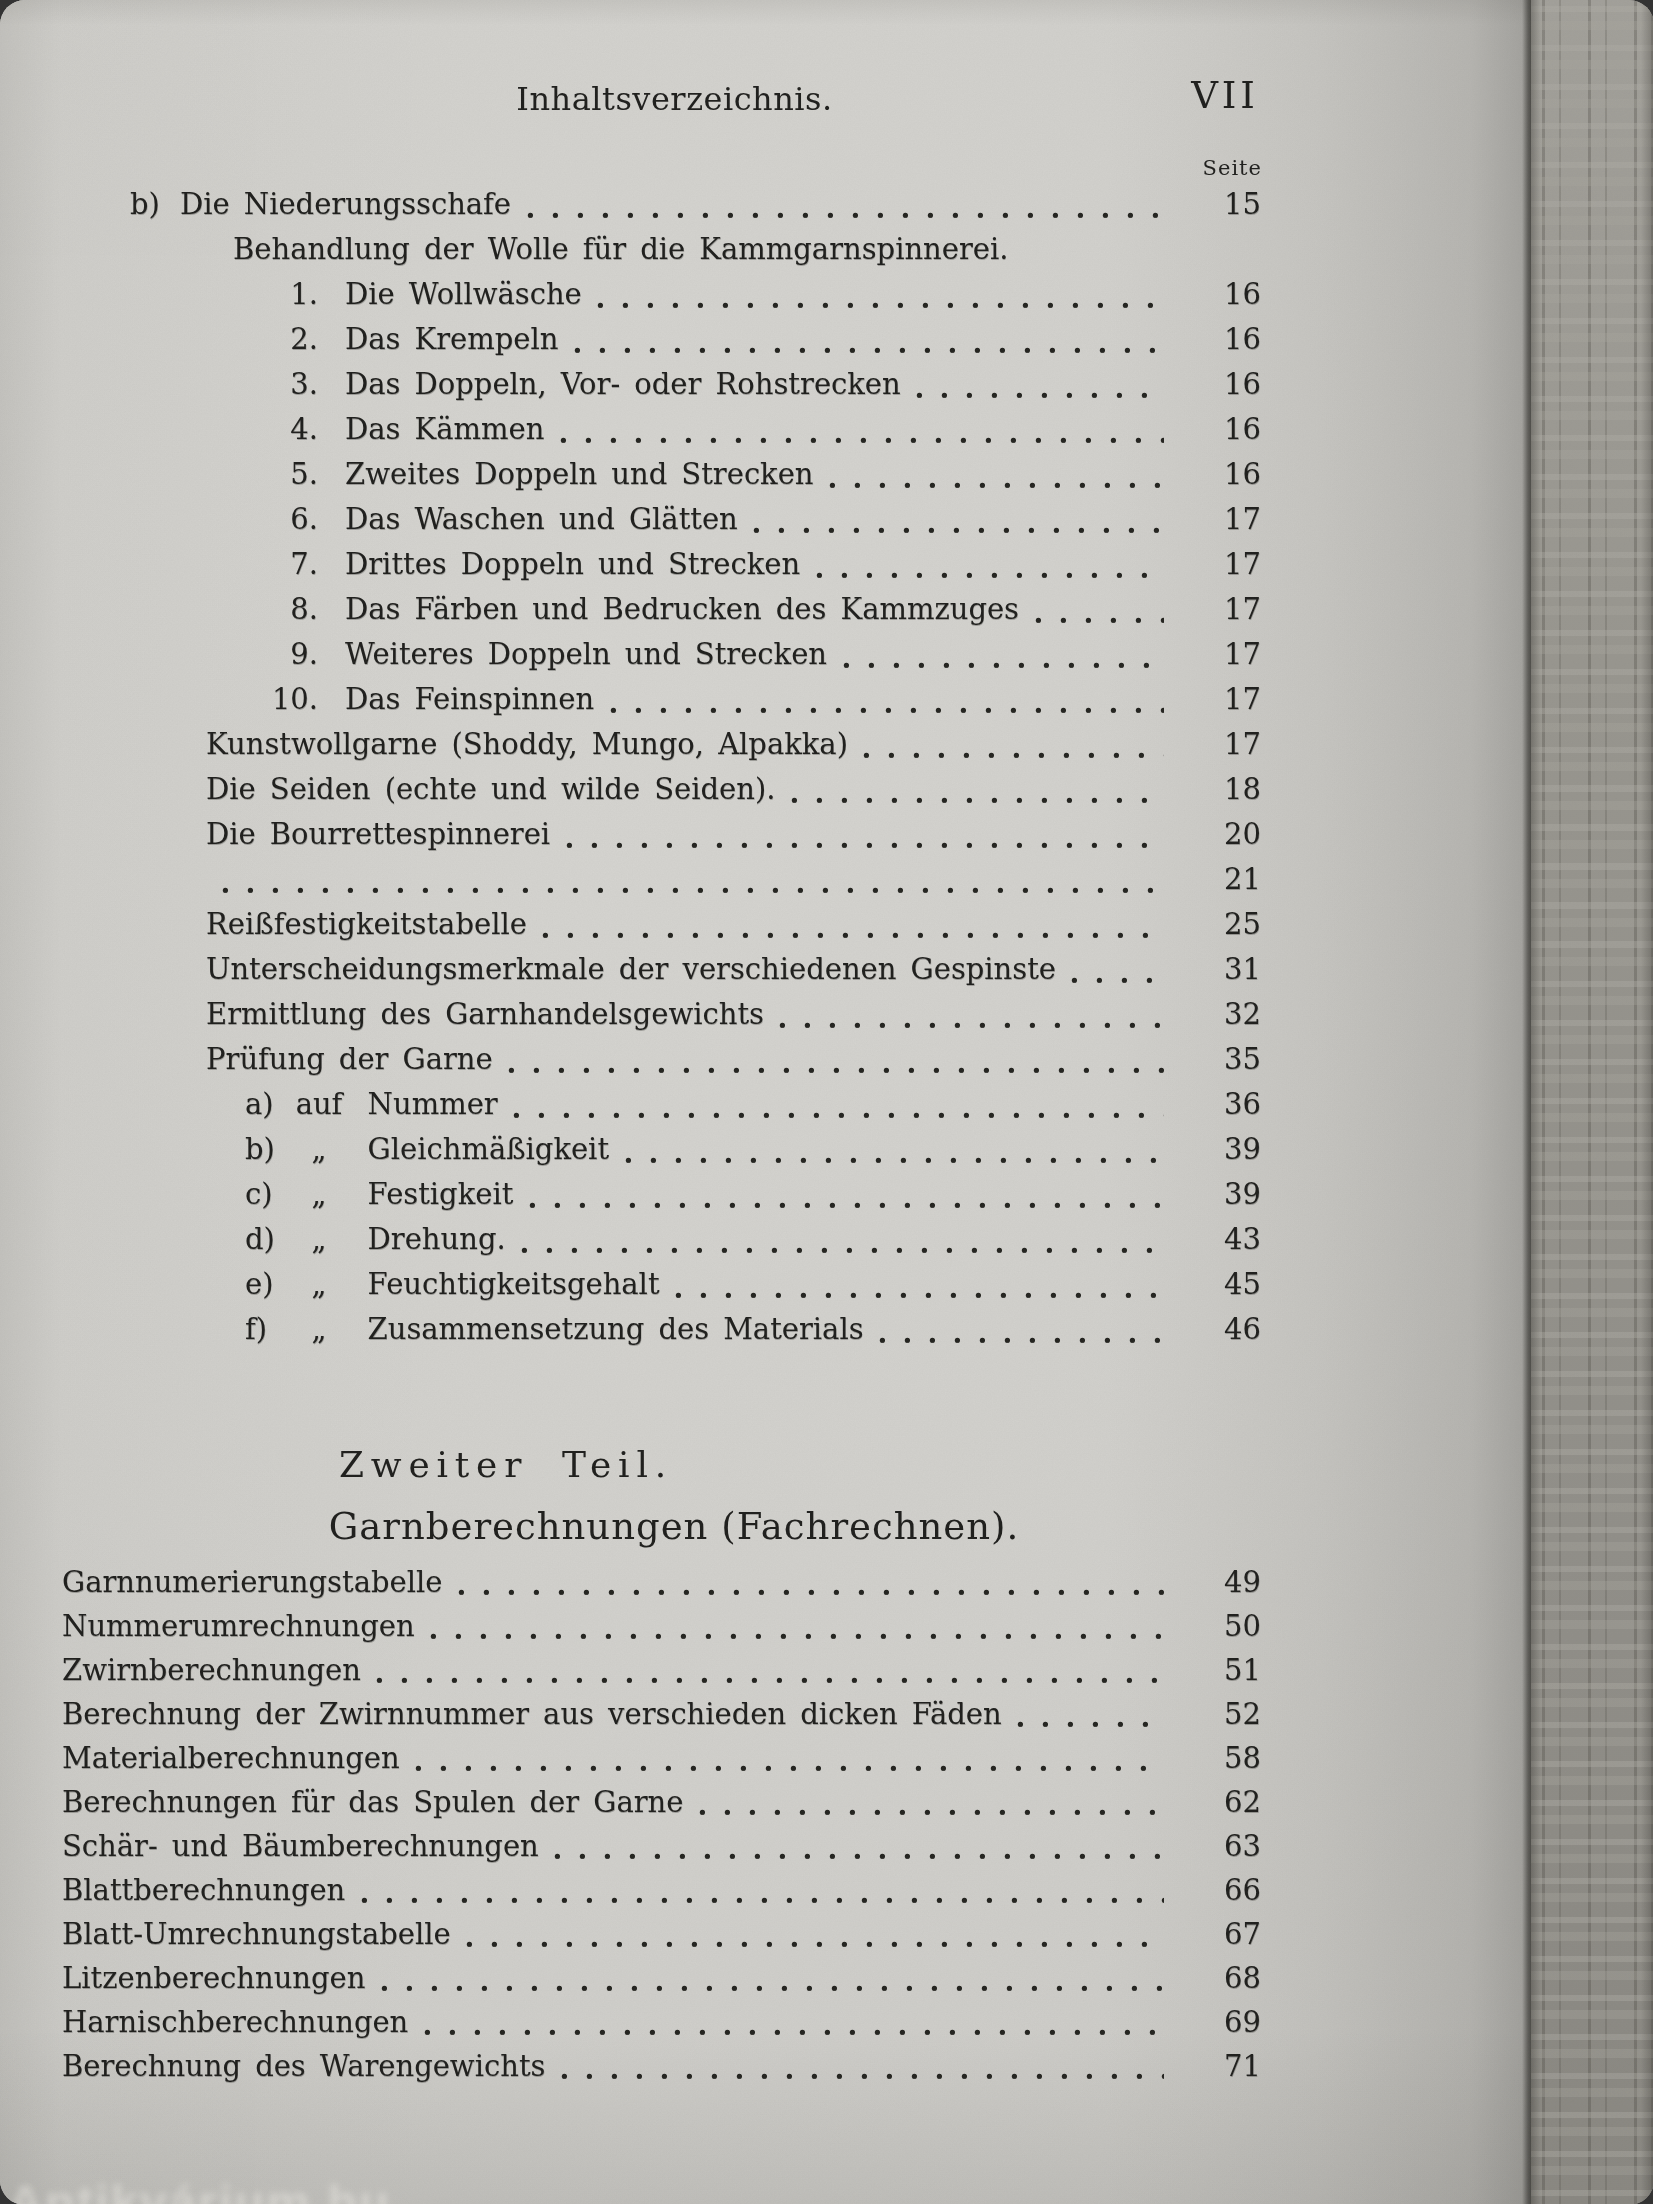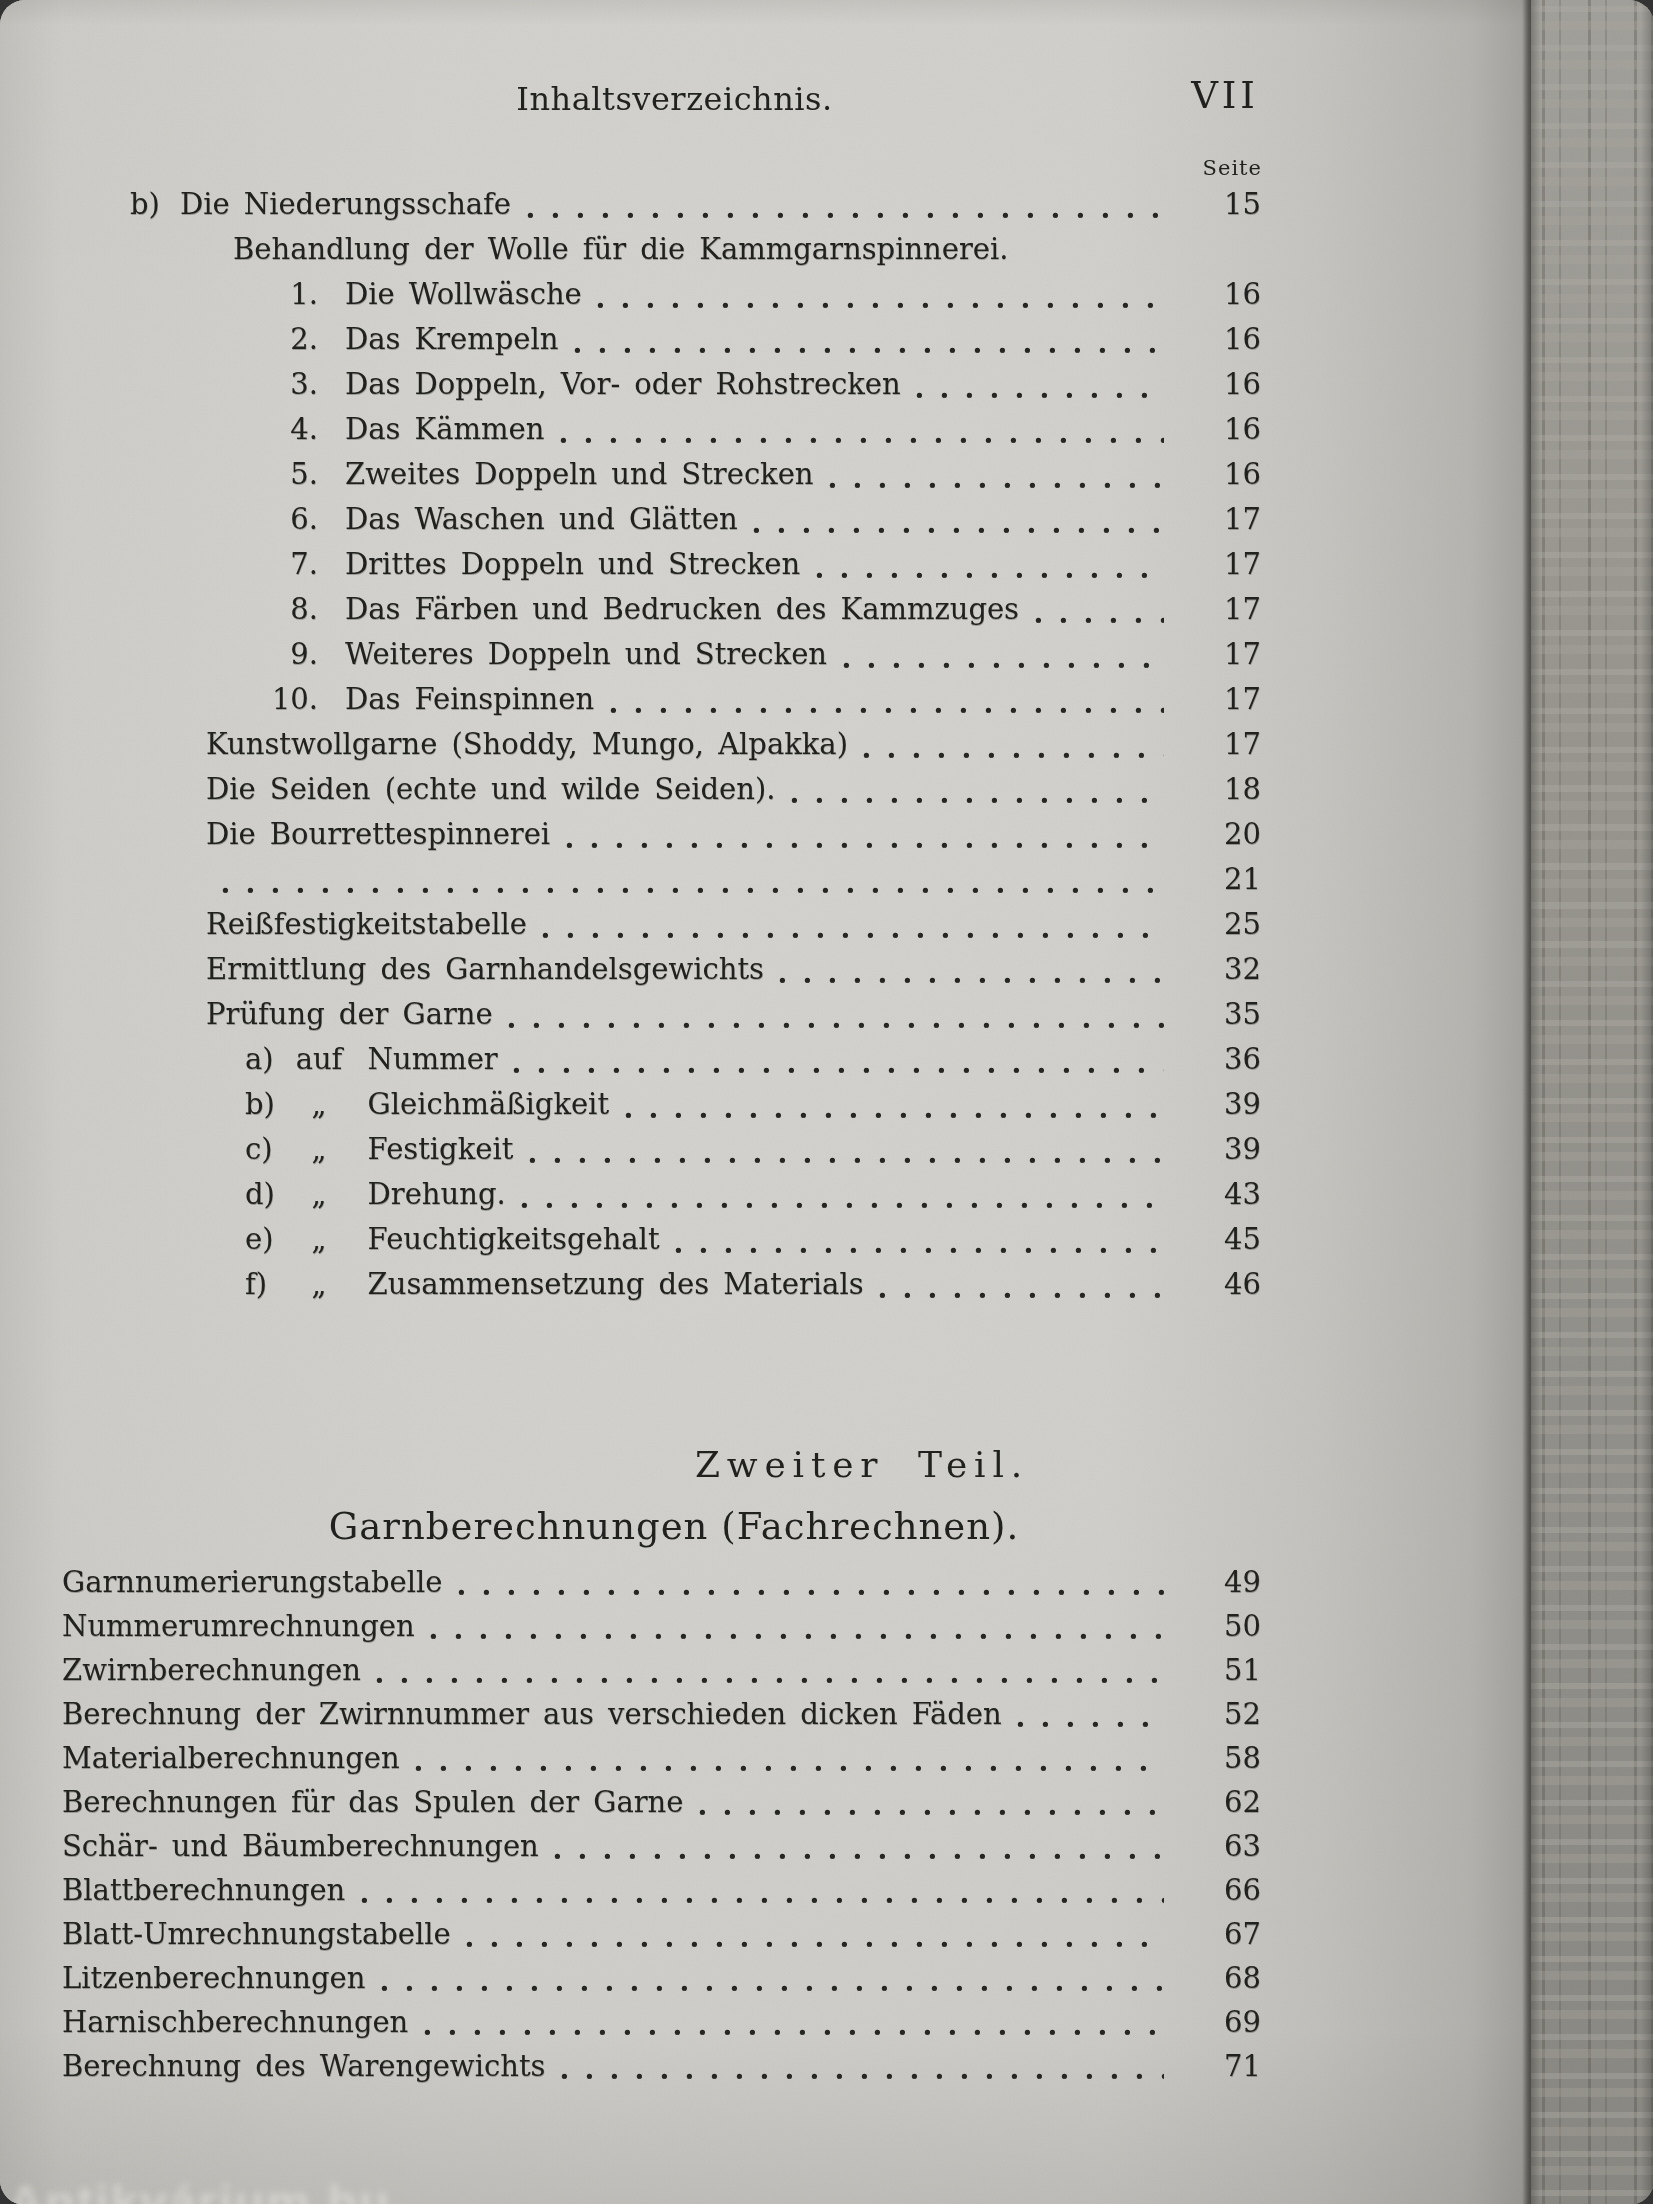--- a/index.html
+++ b/index.html
@@ -66,21 +66,21 @@
   .L5{padding-left:245px;} .L5 .prefix{width:39px;} .L5 .mid{width:70px;text-align:center;margin-right:13.6px;}
   .label{flex:none;}
   .dots{
     flex:1 1 0;min-width:0;align-self:flex-end;height:6.8px;
     margin:0 25px 12.6px 15.5px;
     background-image:radial-gradient(circle at 3.4px 3.4px, #23231f 2.2px, rgba(0,0,0,0) 3.1px);
     background-size:25px 6.8px;background-repeat:repeat-x;background-position:left bottom;
   }
   .pagenum{flex:none;width:72px;text-align:right;}
   .part2-heading{
-    position:absolute;top:1444px;left:350px;width:679px;text-align:right;
+    position:absolute;top:1444px;left:339px;width:679px;text-align:left;
     font-size:36px;letter-spacing:6.8px;word-spacing:15.5px;
   }
   .part2-subheading{
     position:absolute;top:1505px;left:189px;width:970px;text-align:center;
     font-size:37px;font-weight:normal;letter-spacing:1px;
   }
   .watermark{
     position:absolute;left:7.8px;bottom:-25px;
     font-family:"Liberation Sans","DejaVu Sans",sans-serif;
     font-size:49px;font-weight:bold;color:#eceae4;opacity:0.55;
@@ -208,20 +208,27 @@
     <span class="mid"></span>
     <span class="dots"></span>
     <span class="pagenum">21</span>
   </div>
         <div class="row L4">
     <span class="prefix"></span>
     <span class="mid"></span>
     <span class="label">Reißfestigkeitstabelle</span>
     <span class="dots"></span>
     <span class="pagenum">25</span>
+  </div>
+        <div class="row L4">
+    <span class="prefix"></span>
+    <span class="mid"></span>
+    <span class="label">Unterscheidungsmerkmale der verschiedenen Gespinste</span>
+    <span class="dots"></span>
+    <span class="pagenum">31</span>
   </div>
         <div class="row L4">
     <span class="prefix"></span>
     <span class="mid"></span>
     <span class="label">Ermittlung des Garnhandelsgewichts</span>
     <span class="dots"></span>
     <span class="pagenum">32</span>
   </div>
         <div class="row L4">
     <span class="prefix"></span>

